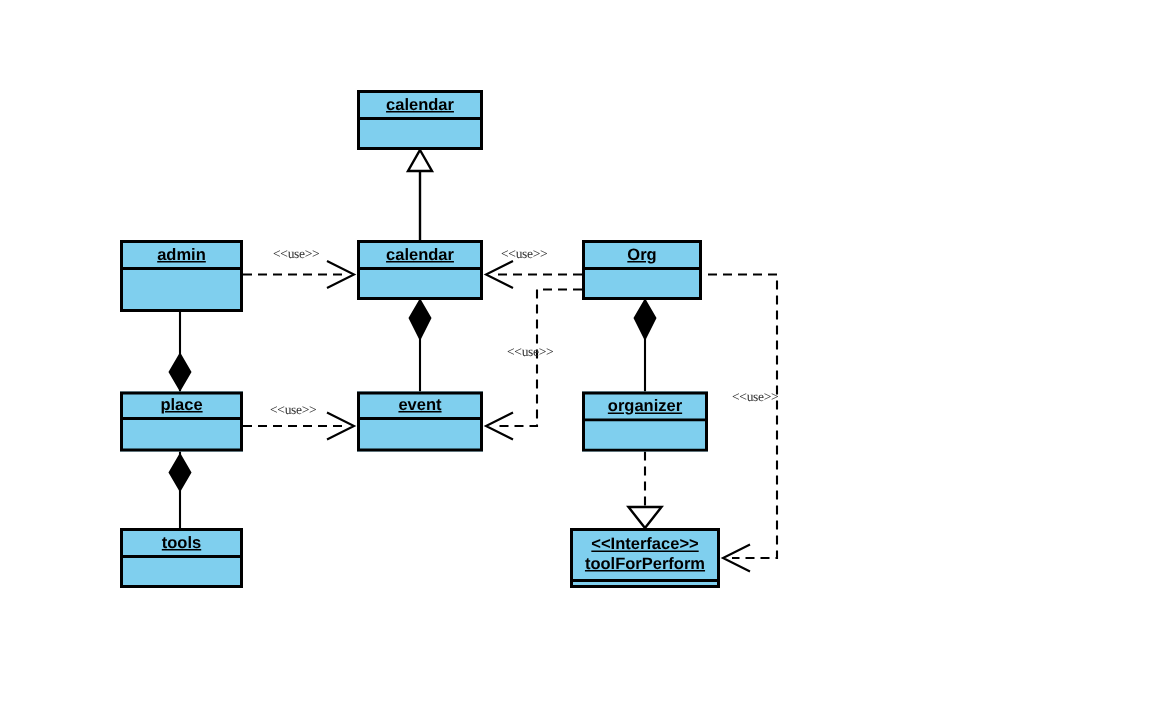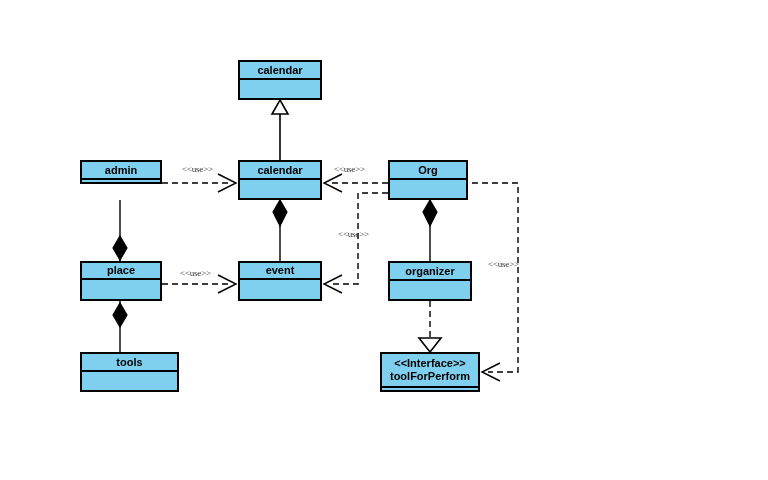--- a/index.html
+++ b/index.html
@@ -41,20 +41,21 @@
     display: flex;
     flex-direction: column;
     align-items: center;
     justify-content: center;
     font-size: 11px;
     font-weight: bold;
     color: #000000;
     line-height: 13px;
     text-align: center;
     padding: 1px 2px;
+    text-decoration: underline;
   }
   .uml-header.single {
     height: 18px;
   }
   .uml-header.double {
     height: 34px;
   }
   .uml-body {
     flex: 1 1 auto;
     background: #7FCFEE;
@@ -135,21 +136,21 @@
       <polygon points="430,352 441,338 419,338" fill="#ffffff" stroke="#000000" stroke-width="1.6"></polygon>
     </g>
 
   </svg>
 
   <div class="uml-class" style="left:238px; top:60px; width:84px; height:40px;">
     <div class="uml-header single">calendar</div>
     <div class="uml-body"></div>
   </div>
 
-  <div class="uml-class" style="left:80px; top:160px; width:82px; height:24px;">
+  <div class="uml-class" style="left:80px; top:160px; width:82px; height:48px;">
     <div class="uml-header single">admin</div>
     <div class="uml-body"></div>
   </div>
 
   <div class="uml-class" style="left:238px; top:160px; width:84px; height:40px;">
     <div class="uml-header single">calendar</div>
     <div class="uml-body"></div>
   </div>
 
   <div class="uml-class" style="left:388px; top:160px; width:80px; height:40px;">
@@ -165,21 +166,21 @@
   <div class="uml-class" style="left:238px; top:261px; width:84px; height:40px;gap:28px;">
     <div class="uml-header single">event</div>
     <div class="uml-body"></div>
   </div>
 
   <div class="uml-class" style="left:388px; top:261px; width:84px; height:40px;">
     <div class="uml-header single">organizer</div>
     <div class="uml-body"></div>
   </div>
 
-  <div class="uml-class" style="left:80px; top:352px; width:99px; height:40px;">
+  <div class="uml-class" style="left:80px; top:352px; width:82px; height:40px;">
     <div class="uml-header single">tools</div>
     <div class="uml-body"></div>
   </div>
 
   <div class="uml-class" style="left:380px; top:352px; width:100px; height:40px;">
     <div class="uml-header double">
       <span class="stereo-line">&lt;&lt;Interface&gt;&gt;</span>
       <span class="stereo-line">toolForPerform</span>
     </div>
     <div class="uml-body"></div>

